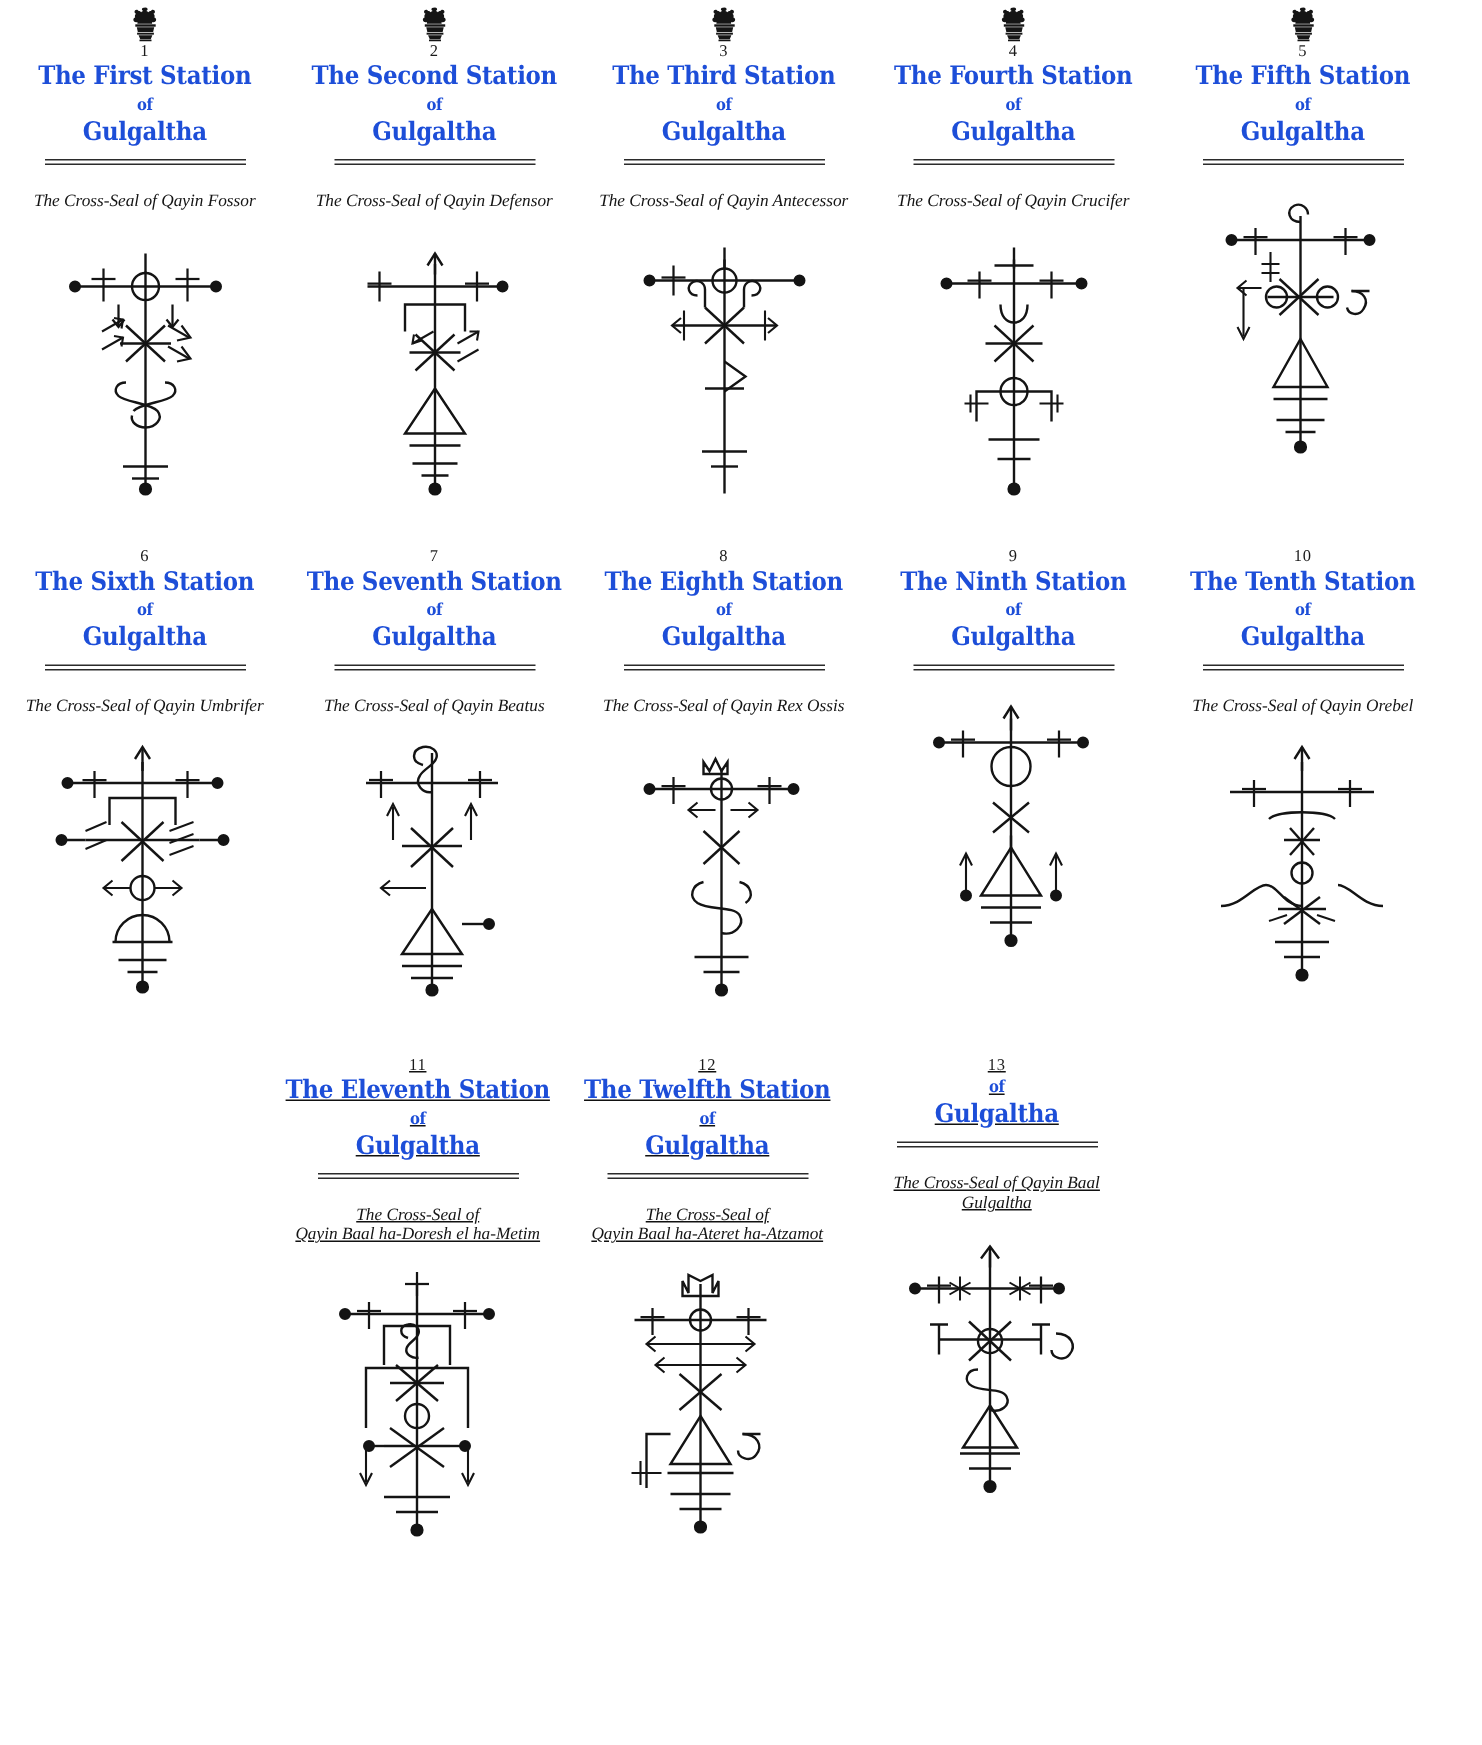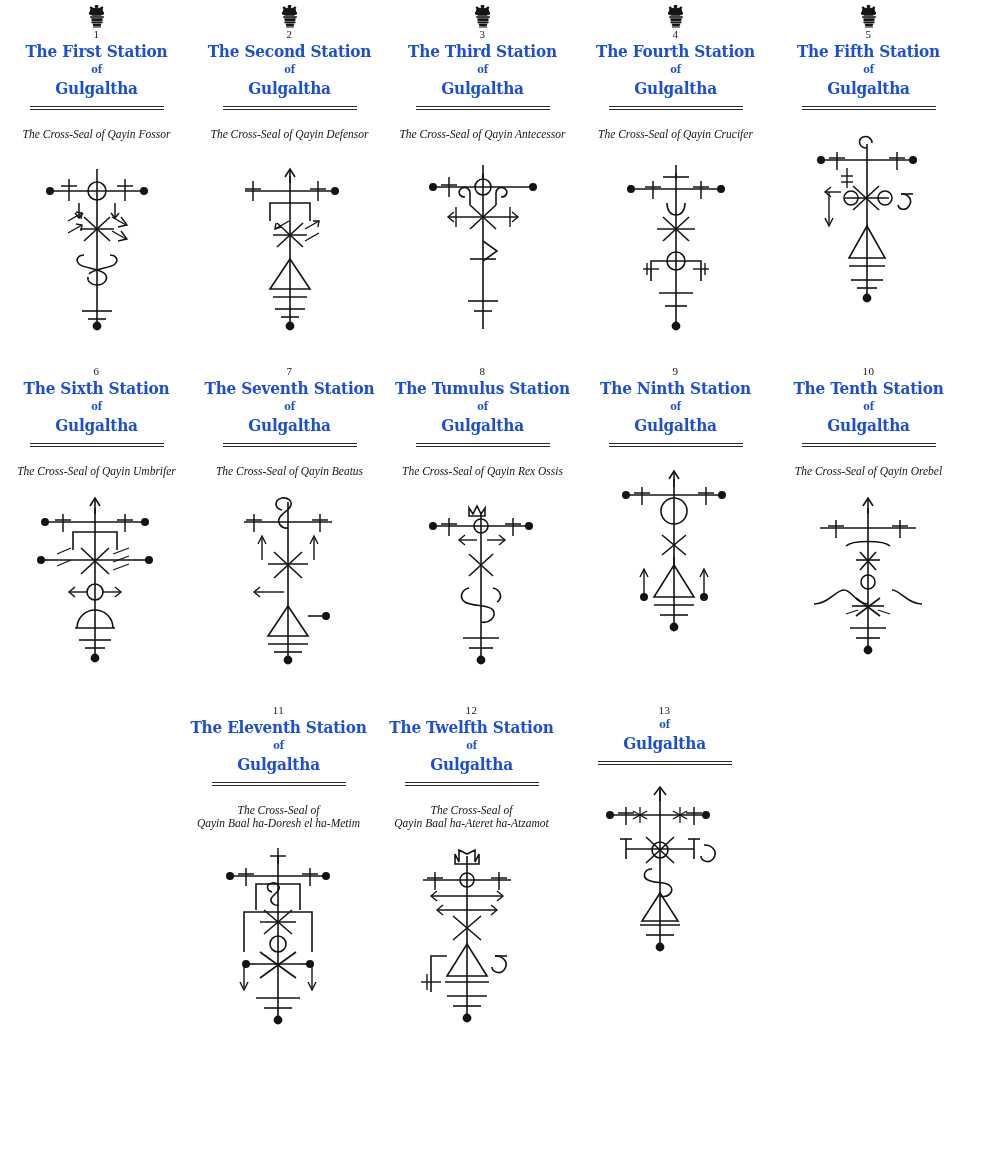--- a/index.html
+++ b/index.html
@@ -21,21 +21,21 @@
     position: relative;
   }
   .row {
     display: flex;
     width: 988px;
     box-sizing: border-box;
   }
   .row-1 { padding-top: 2px; }
   .row-2 { padding-top: 14px; }
   .row-3 { padding-top: 16px; }
-  .row-indent-2 { padding-left: 182px; }
+  .row-indent-2 { padding-left: 182px; text-decoration: underline; }
   .cell {
     width: 193px;
     box-sizing: border-box;
     padding: 0 4px;
     display: flex;
     flex-direction: column;
     align-items: center;
   }
   .crest {
     height: 26px;
@@ -484,21 +484,21 @@
           <line x1="98" y1="128" x2="116" y2="128"></line>
           <line x1="58" y1="156" x2="98" y2="156"></line>
           <line x1="64" y1="164" x2="92" y2="164"></line>
         </svg>
       </div>
     </div>
 
     <div class="cell">
       <div class="num">8</div>
       <div class="title">
-        <span>The Tumulus Station</span>
+        <span>The Eighth Station</span>
         <span class="of">of</span>
         <span class="last">Gulgaltha</span>
       </div>
       <div class="rule"></div>
       <div class="seal-label">The Cross-Seal of Qayin Rex Ossis</div>
       <div class="sigil">
         <svg width="160" height="190" viewBox="0 0 160 190" stroke="#141414" fill="none" stroke-width="1.6">
           <line x1="78" y1="26" x2="78" y2="172"></line>
           <line x1="30" y1="38" x2="126" y2="38"></line>
           <circle cx="30" cy="38" r="3.2" fill="#141414"></circle>
@@ -718,20 +718,21 @@
       </div>
     </div>
 
     <div class="cell">
       <div class="num">13</div>
       <div class="title">
         <span class="of">of</span>
         <span class="last">Gulgaltha</span>
       </div>
       <div class="rule"></div>
+      <div class="seal-label">The Cross-Seal of Qayin Baal Gulgaltha</div>
       <div class="sigil">
         <svg width="170" height="190" viewBox="0 0 170 190" stroke="#141414" fill="none" stroke-width="1.6">
           <line x1="80" y1="16" x2="80" y2="172"></line>
           <line x1="30" y1="40" x2="126" y2="40"></line>
           <circle cx="30" cy="40" r="3.2" fill="#141414"></circle>
           <circle cx="126" cy="40" r="3.2" fill="#141414"></circle>
           <circle cx="80" cy="172" r="3.6" fill="#141414"></circle>
           <g stroke-width="1.5">
             <line x1="46" y1="32" x2="46" y2="50"></line>
               <line x1="38" y1="38" x2="54" y2="38"></line>

